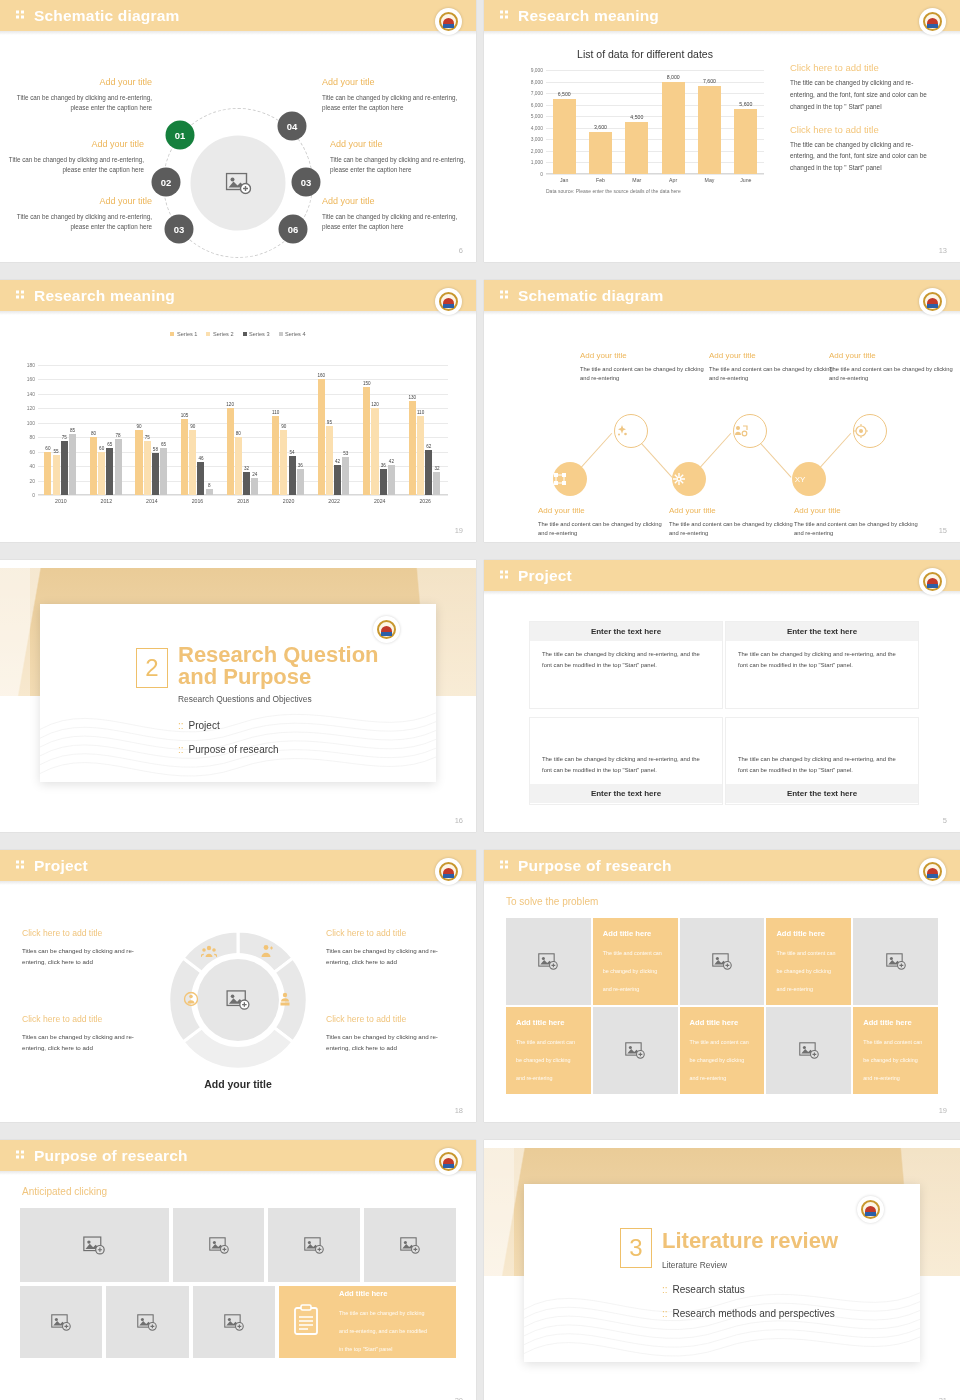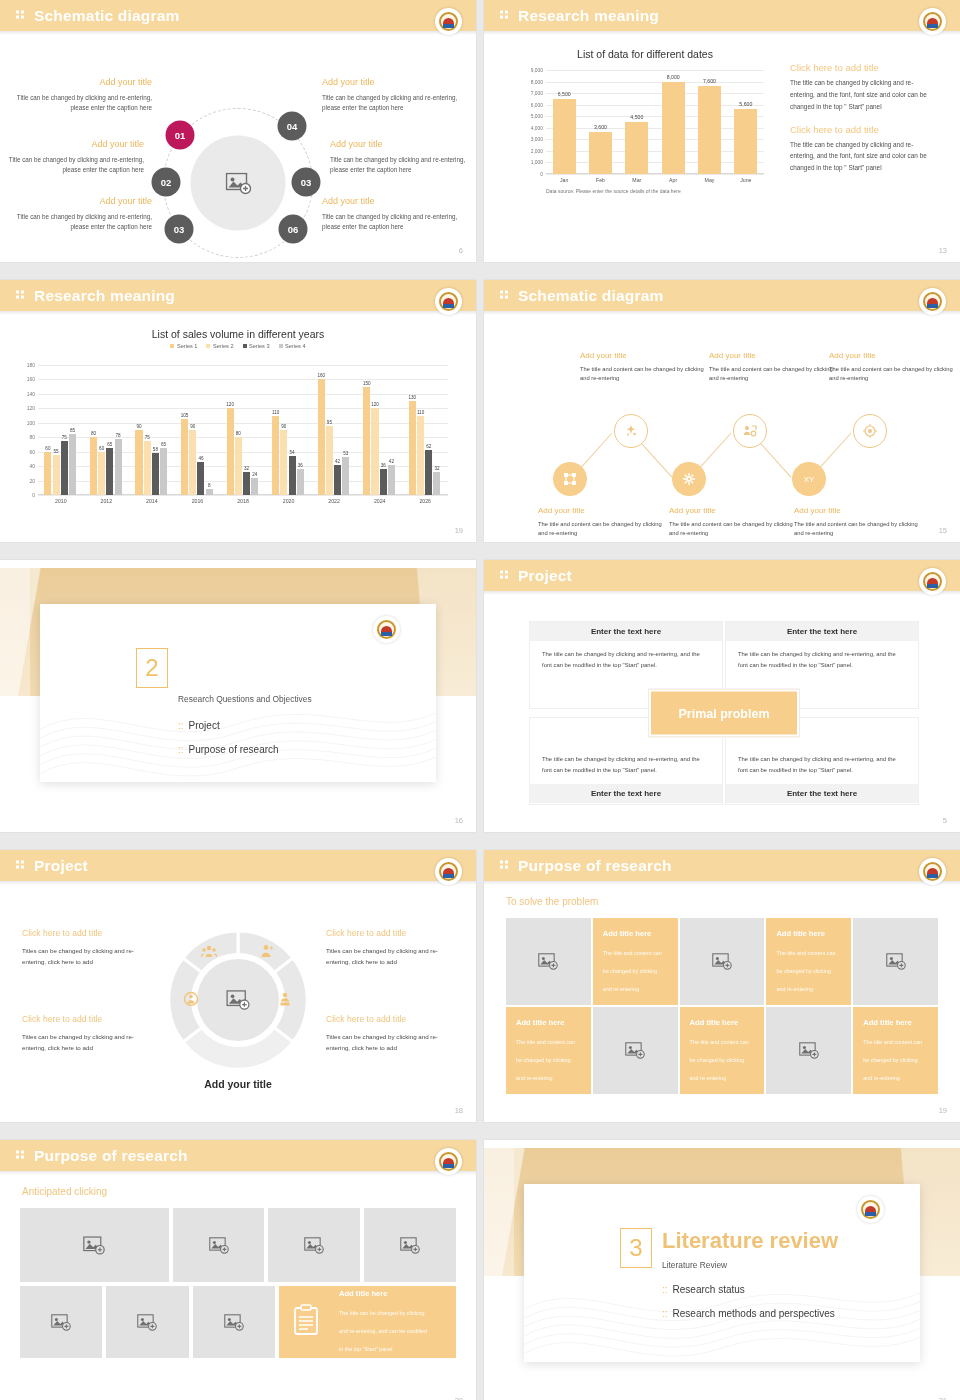--- a/index.html
+++ b/index.html
@@ -74,21 +74,21 @@
     position:absolute; left:50%; top:152px; transform:translate(-50%,-50%);
     width:95px;height:95px;border-radius:50%;background:#eaeaea;
     display:flex;align-items:center;justify-content:center;
   }
   .num-node{
     position:absolute; width:29px;height:29px;border-radius:50%;
     background:#5c5c5c;color:#fff;font-size:9.5px;font-weight:bold;
     display:flex;align-items:center;justify-content:center;
     transform:translate(-50%,-50%);
   }
-  .num-node.hl{ background:#be185d; }
+  .num-node.hl{ background:#15803d; }
   .cap{ position:absolute; width:136px; font-size:6.3px; line-height:1.65; color:#555;}
   .cap .h{ display:block; font-size:9px; color:#EDB65A; margin-bottom:3px; font-weight:normal;}
   .cap.r{ text-align:right; }
   .cap.l{ text-align:left; }
 
   
   .imgph{ display:inline-block; position:relative; }
   .imgph svg{ display:block; }
 
   
@@ -107,21 +107,21 @@
   .src{ font-size:5px; color:#777; }
 
   
   .rcol{ position:absolute; right:22px; top:62px; width:148px; }
   .rcol h4{ font-size:9.5px; color:#F3C67C; font-weight:normal; margin-bottom:4px;}
   .rcol p{ font-size:6.4px; line-height:1.85; color:#4f4f4f; margin-bottom:11px;}
 
   
   .zz-circle{
     position:absolute; width:34px;height:34px;border-radius:50%;
-    transform:translate(-50%,-50%); display:flex;align-items:center;justify-content:center;
+    transform:translate(-50%,-50%); display:flex;align-items:center;
   }
   .zz-circle.top{ border:1px solid #EFC684; background:#fff; }
   .zz-circle.bot{ background:#F7CE8B; }
   .zz-cap{ position:absolute; width:128px; font-size:5.8px; line-height:1.7; color:#4a4a4a;}
   .zz-cap .h{ display:block; font-size:8px; color:#EDB65A; margin-bottom:2px;}
   .zline{ position:absolute; height:1px; background:#EFCE9B; transform-origin:0 0;}
 
   
   .sec{ background:#fff; position:relative; overflow:hidden;}
   .sec .bg{
@@ -350,21 +350,20 @@
         <i></i>
       </span>
     <span class="ttl">Research meaning</span>
   </div>
   <div class="band-shadow"></div>
   <div class="logo">
       <div class="ring"></div>
     </div>
 
   <div style="position:absolute; left:0; right:0; top:48px;">
-    <div class="chart-title">List of sales volume in different years</div>
     <div class="legend" id="legend2">
         <span>
           <i style="background: rgb(247, 206, 139);"></i>
           <span>Series 1</span>
         </span>
         <span>
           <i style="background: rgb(251, 223, 175);"></i>
           <span>Series 2</span>
         </span>
         <span>
@@ -586,20 +585,24 @@
         <path d="M0 76 C60 46 120 96 200 71 C280 46 340 86 400 61"></path>
         <path d="M0 84 C60 54 120 104 200 79 C280 54 340 94 400 69"></path>
         <path d="M0 92 C60 62 120 112 200 87 C280 62 340 102 400 77"></path>
         <path d="M0 52 C60 22 120 72 200 47 C280 22 340 62 400 37"></path>
       </g>
     </svg>
     <div class="logo" style="right:36px; top:12px;">
         <div class="ring"></div>
       </div>
     <div class="sec-num">2</div>
+    <div class="sec-h1">
+      <span>Research Question</span><br>
+      <span>and Purpose</span>
+    </div>
     <div class="sec-sub" style="top:90px">Research Questions and Objectives</div>
     <div class="sec-li" style="top:116px"><b>::</b><span>Project</span></div>
     <div class="sec-li" style="top:140px"><b>::</b><span>Purpose of research</span></div>
   </div>
   <div class="pgnum">16</div>
 </div>
 
 <div class="slide s17">
   <div class="band">
     <span class="dots">
@@ -624,23 +627,20 @@
       <div class="qhead">Enter the text here</div>
       <div class="qtxt">The title can be changed by clicking and re-entering, and the font can be modified in the top "Start" panel.</div>
     </div>
     <div class="qbox" style="left:0;bottom:0;width:192px;height:86px">
       <div class="qtxt" style="padding-top:36px">The title can be changed by clicking and re-entering, and the font can be modified in the top "Start" panel.</div>
       <div class="qhead">Enter the text here</div>
     </div>
     <div class="qbox" style="right:0;bottom:0;width:192px;height:86px">
       <div class="qtxt" style="padding-top:36px">The title can be changed by clicking and re-entering, and the font can be modified in the top "Start" panel.</div>
       <div class="qhead">Enter the text here</div>
-    </div>
-    <div class="primal">
-      <span>Primal problem</span>
     </div>
   </div>
   <div class="pgnum">5</div>
 </div>
 
 <div class="slide s18">
   <div class="band">
     <span class="dots">
         <i></i>
         <i></i>

